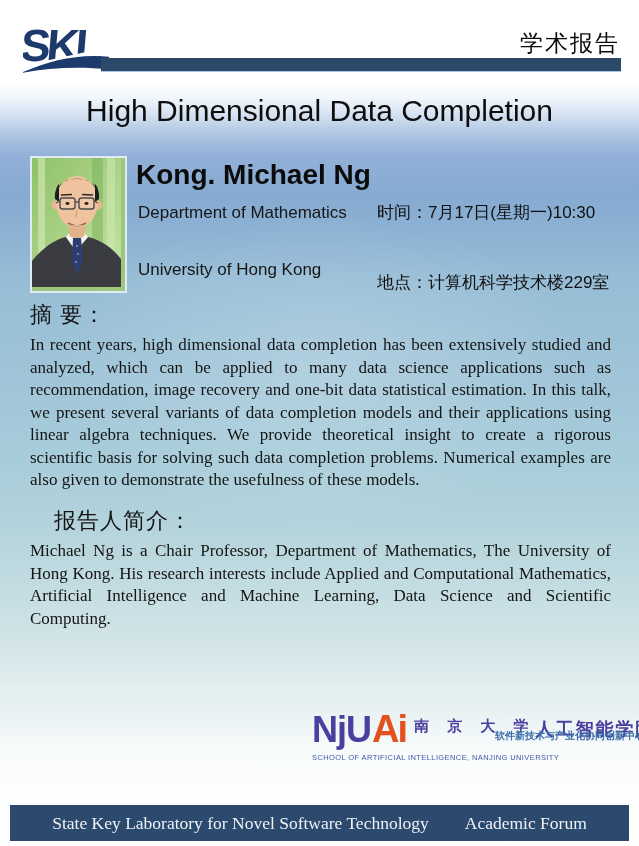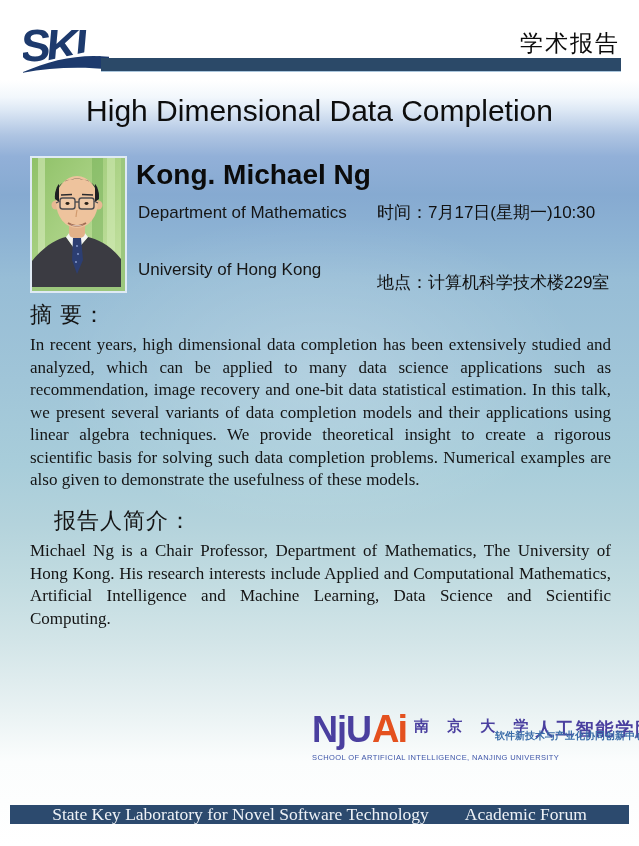--- a/index.html
+++ b/index.html
@@ -55,21 +55,21 @@
   .ai-part{color:#e4511f;font-weight:bold;font-size:38px;letter-spacing:-2px;margin-left:1px;}
   .njuai-cn{display:flex;justify-content:center;}
   .njuai-cn1{color:#4a3f9f;font-weight:bold;font-size:15px;letter-spacing:7px;white-space:nowrap;}
   .njuai-cn2{color:#4a3f9f;font-weight:bold;font-size:18px;letter-spacing:2px;white-space:nowrap;}
   .njuai-en{margin-top:5px;color:#3d55a8;font-size:7.5px;letter-spacing:0.4px;white-space:nowrap;text-align:center;}
   .cic{left:495px;top:706px;width:144px;display:flex;flex-direction:row;align-items:center;}
   .cic-cn{color:#3a6ca8;font-weight:bold;font-size:10px;white-space:nowrap;margin-top:2px;}
   .cic-en{color:#a3b8cd;font-size:6px;white-space:nowrap;transform:scale(0.92);transform-origin:center top;}
 
   
-  .footer-bar{left:10px;top:805px;width:619px;height:19px;background:#2c4a6e;display:flex;align-items:center;justify-content:center;gap:36px;}
+  .footer-bar{left:10px;top:805px;width:619px;height:36px;background:#2c4a6e;display:flex;align-items:center;justify-content:center;gap:36px;}
   .footer-bar span{color:#eef2f7;font-family:"Liberation Serif","DejaVu Serif",serif;font-size:17.5px;white-space:nowrap;}
 </style>
 </head>
 <body>
 
 <div class="page">
   <div class="sheen"></div>
 
   <svg class="abs skl-logo" viewBox="0 0 86 53" xmlns="http://www.w3.org/2000/svg">
     <text x="0" y="41" font-size="45" font-weight="bold" letter-spacing="-4" fill="#1d3a6d" font-family="Liberation Sans, DejaVu Sans, sans-serif" transform="skewX(-5)">SKL</text>

